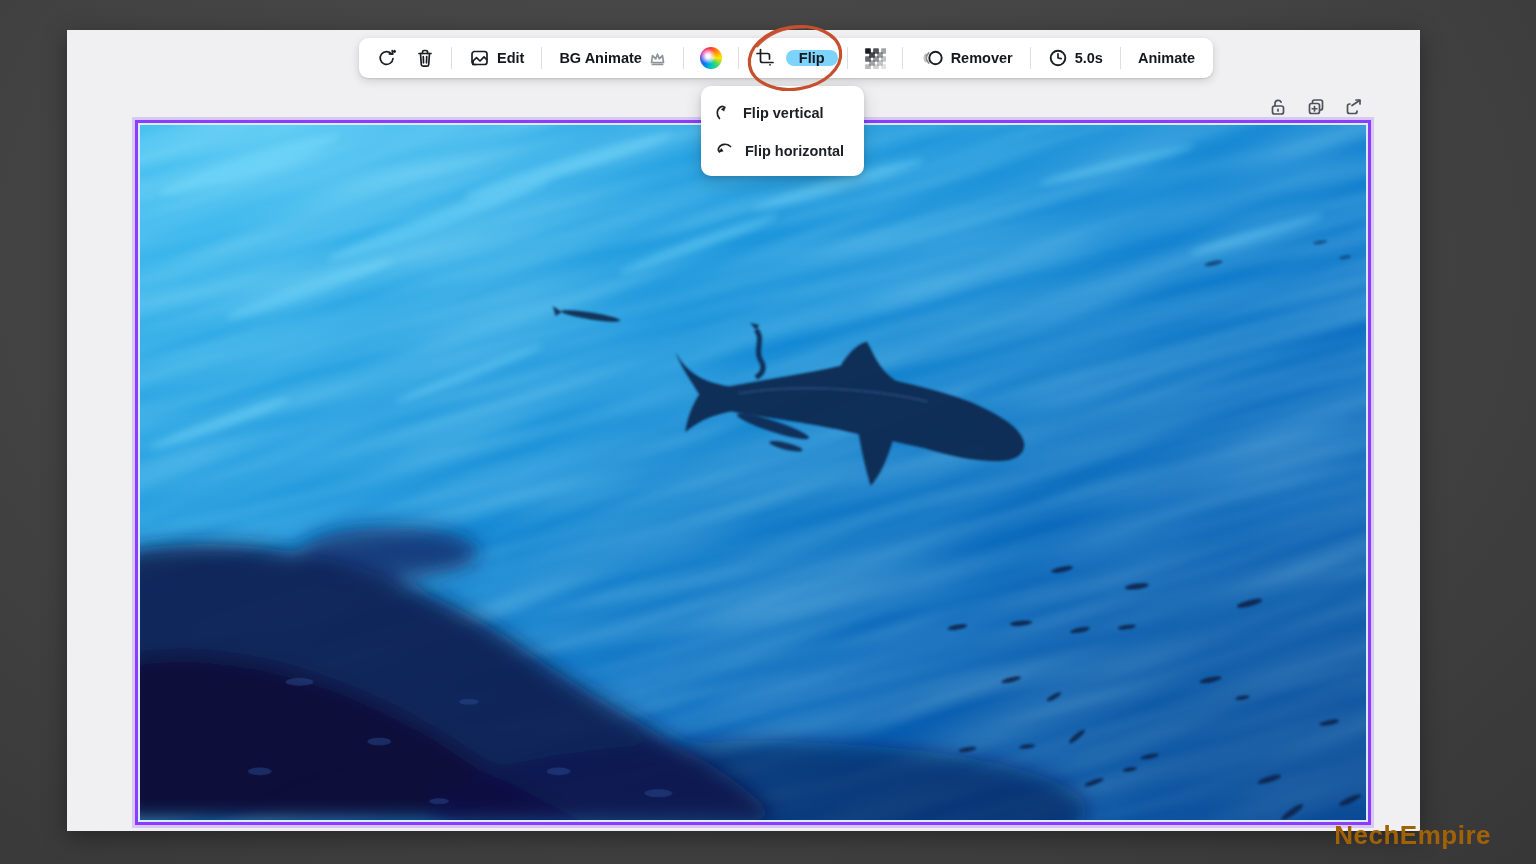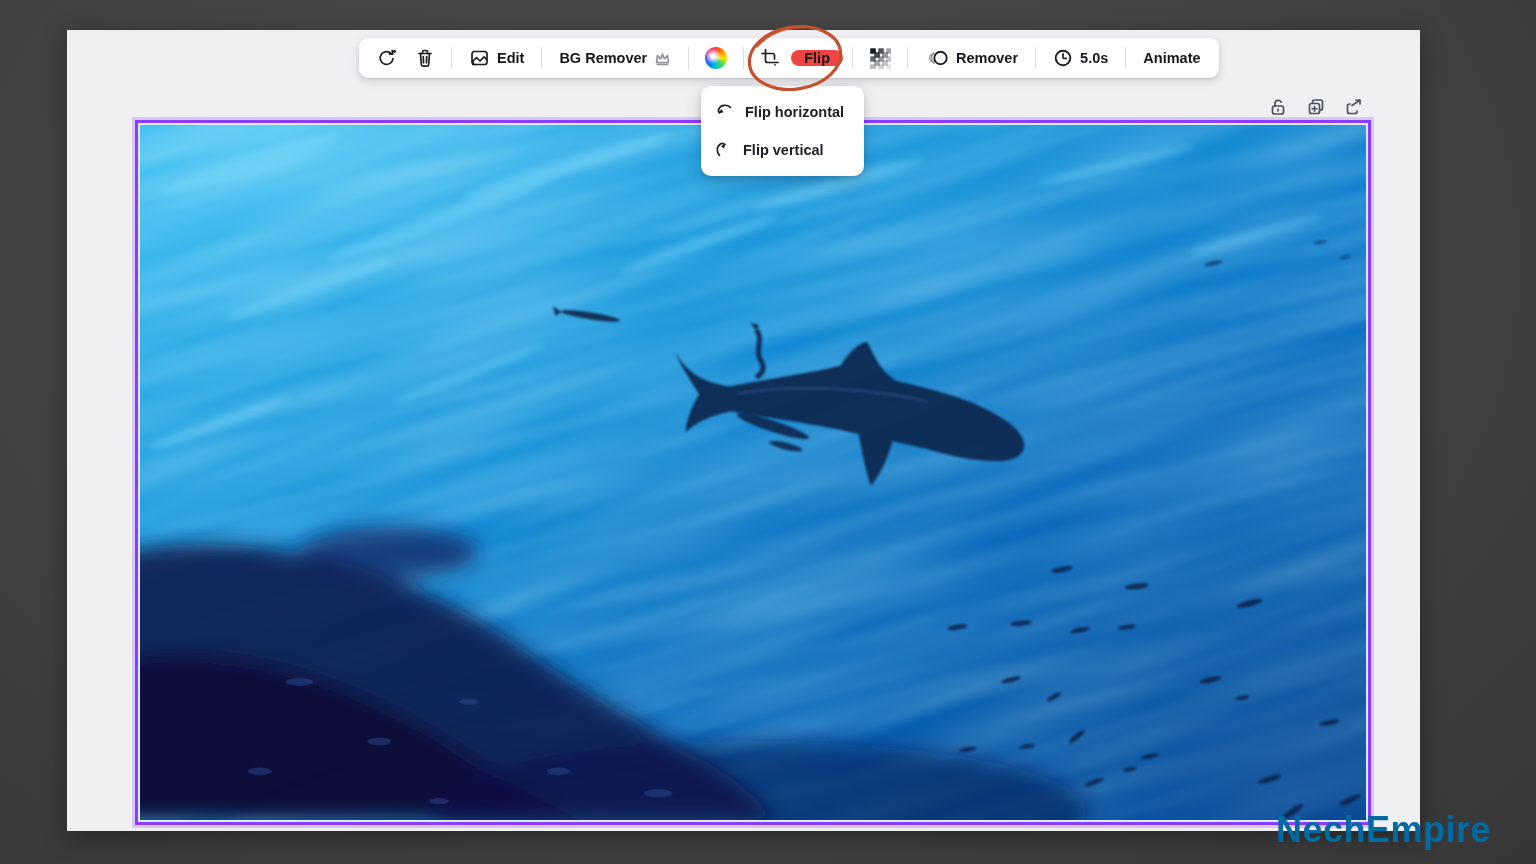--- a/index.html
+++ b/index.html
@@ -38,21 +38,21 @@
     background:#ffffff; border-radius:9px;
     box-shadow:0 1px 2px rgba(0,0,0,.10), 0 3px 10px rgba(0,0,0,.14);
     display:flex; align-items:center; padding:0 10px; gap:4px; z-index:5;
   }
   .tb-btn {
     display:flex; align-items:center; gap:7px; border:none; background:transparent;
     font-family:Liberation Sans, sans-serif; font-size:14.5px; font-weight:700; color:#14181d;
     padding:7px 8px; border-radius:8px; cursor:pointer; white-space:nowrap;
   }
   .tb-btn.icon-only { padding:7px 7px; }
-  .tb-btn.flip-active { background:#ef4444; padding:0 13px; }
+  .tb-btn.flip-active { background:#7dd3fc; padding:0 13px; }
   .tb-divider { width:1px; height:22px; background:#dddee1; margin:0 5px; flex:none; }
   .tb-btn svg { stroke:#1a1e23; fill:none; stroke-width:1.7; stroke-linecap:round; stroke-linejoin:round; display:block; }
   .crown svg { stroke:#8e939a; }
   .color-wheel {
     width:22px; height:22px; border-radius:50%;
     background:
       radial-gradient(circle at 38% 42%, rgba(255,255,255,.95) 0 12%, rgba(255,255,255,0) 42%),
       conic-gradient(#ff3b30,#ff9500,#ffe600,#4cd964,#00c7be,#007aff,#5856d6,#ff2d95,#ff3b30);
   }
   
@@ -67,21 +67,21 @@
     border:none; background:transparent; cursor:pointer;
     padding:10px 14px; font-family:"Liberation Sans", sans-serif;
     font-size:14.5px; font-weight:600; color:#1c2025;
   }
   .dd-item svg { stroke:#1c2025; fill:none; stroke-width:1.7; stroke-linecap:round; stroke-linejoin:round; flex:none; }
   
   .annotation { position:absolute; left:735px; top:14px; z-index:8; pointer-events:none; }
   
   .watermark {
     position:absolute; right:45px; bottom:13px;
-    font-size:36px; font-weight:700; letter-spacing:.5px; color:#0369a1;
+    font-size:26px; font-weight:700; letter-spacing:.5px; color:#a16207;
   }
 </style>
 </head>
 <body>
 
 <div class="panel"></div>
 
 <div class="canvas-image" title="Underwater photo: silhouette of a reef shark with remora fish swimming in bright blue ocean, dark reef in lower left, school of small fish lower right">
   <svg viewBox="0 0 1230 699" preserveAspectRatio="none">
     <defs>
@@ -264,21 +264,21 @@
     <svg width="21" height="20" viewBox="0 0 21 20">
       <rect x="3" y="3.5" width="15" height="13" rx="2.5"></rect>
       <path d="M3.5 13.5 l4 -3.8 l3.5 3.3 l4 -4.2 l2.8 2.8"></path>
       <path d="M6.8 16.5 l-3 0 l0.4 -2.8"></path>
     </svg>
     <span>Edit</span>
   </button>
   <div class="tb-divider"></div>
 
   <button class="tb-btn">
-    <span>BG Remover</span>
+    <span>BG Animate</span>
     <span class="crown">
       <svg width="17" height="15" viewBox="0 0 17 15">
         <path d="M2.5 11.5 L3.5 4.5 L6.7 7.8 L8.5 3.2 L10.3 7.8 L13.5 4.5 L14.5 11.5 Z"></path>
         <line x1="3.4" y1="13.4" x2="13.6" y2="13.4"></line>
       </svg>
     </span>
   </button>
   <div class="tb-divider"></div>
 
   <button class="tb-btn icon-only" title="Color">
@@ -339,32 +339,32 @@
   </button>
   <div class="tb-divider"></div>
 
   <button class="tb-btn">
     <span>Animate</span>
   </button>
 </div>
 
 <div class="dropdown">
   <button class="dd-item">
+    <svg width="17" height="19" viewBox="0 0 17 19">
+      <path d="M4.5 15.5 C1.2 12 1.6 6.5 5.4 4 C7 3 8.6 3.2 9.8 4.6"></path>
+      <path d="M9.2 8.6 L10.4 3.6 L5.9 6.2" fill="#1c2025" stroke="none"></path>
+    </svg>
+    <span>Flip vertical</span>
+  </button>
+  <button class="dd-item">
     <svg width="19" height="17" viewBox="0 0 19 17">
       <path d="M15.5 4.5 C12 1.2 6.5 1.6 4 5.4 C3 7 3.2 8.6 4.6 9.8"></path>
       <path d="M8.6 9.2 L3.6 10.4 L6.2 5.9" fill="#1c2025" stroke="none"></path>
     </svg>
     <span>Flip horizontal</span>
-  </button>
-  <button class="dd-item">
-    <svg width="17" height="19" viewBox="0 0 17 19">
-      <path d="M4.5 15.5 C1.2 12 1.6 6.5 5.4 4 C7 3 8.6 3.2 9.8 4.6"></path>
-      <path d="M9.2 8.6 L10.4 3.6 L5.9 6.2" fill="#1c2025" stroke="none"></path>
-    </svg>
-    <span>Flip vertical</span>
   </button>
 </div>
 
 <svg class="annotation" width="124" height="88" viewBox="0 0 124 88">
   <ellipse cx="60" cy="44" rx="46" ry="31" fill="none" stroke="#c5502e" stroke-width="3.2" stroke-linecap="round" transform="rotate(-9 60 44)"></ellipse>
   <path d="M22 32 Q40 12 70 13" fill="none" stroke="#c5502e" stroke-width="3" stroke-linecap="round" opacity="0.9"></path>
 </svg>
 
 <div class="watermark">NechEmpire</div>
 

